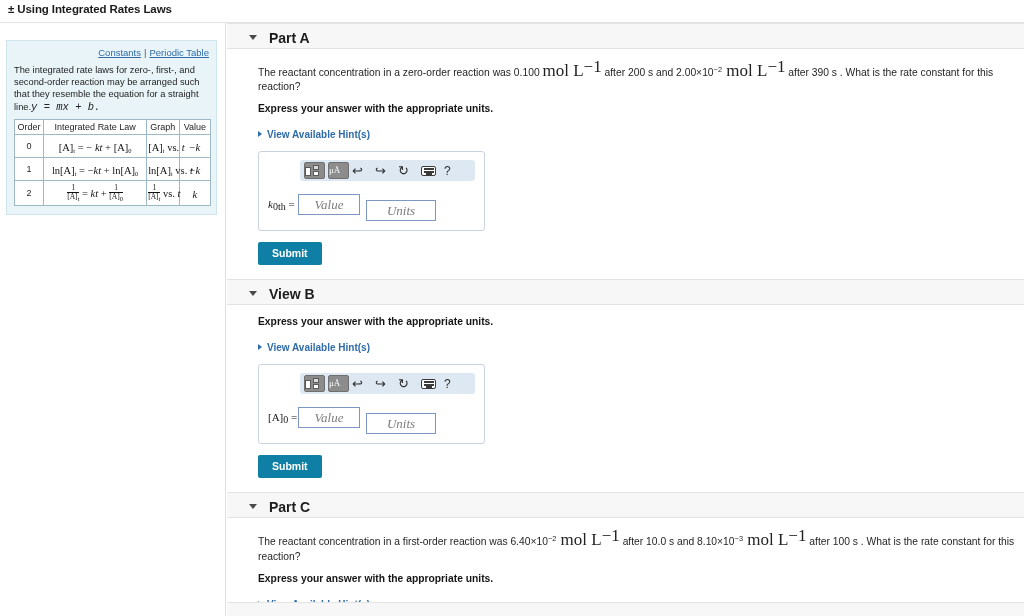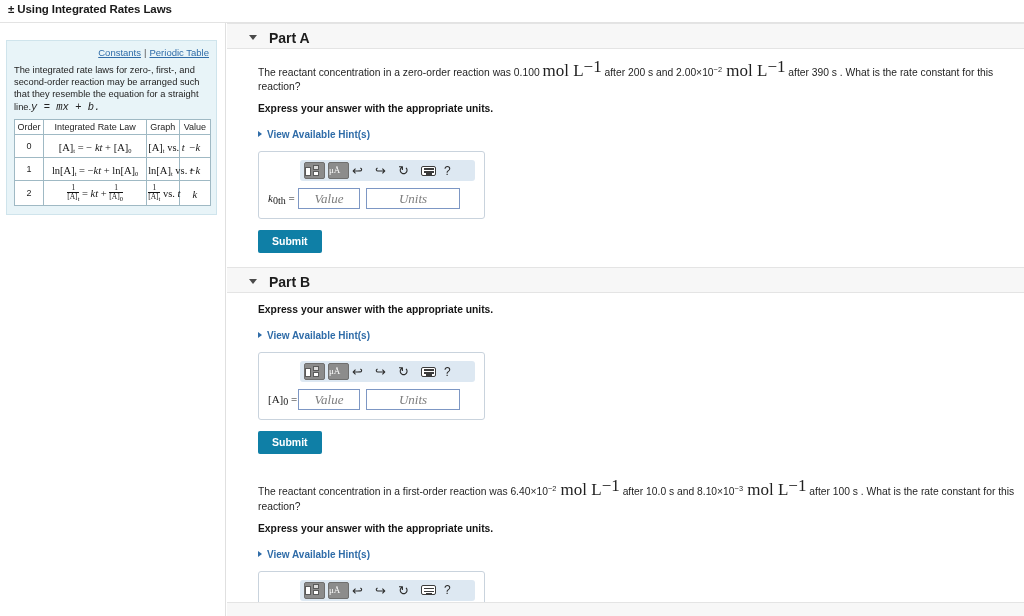--- a/index.html
+++ b/index.html
@@ -188,21 +188,21 @@
     white-space: nowrap;
   }
   .ans-label sub { font-size: 10px; vertical-align: -2px; }
   .fld {
     height: 21px; border: 1px solid #7d97c4; background: #ffffff;
     display: flex; align-items: center; justify-content: center;
     font-family: "Liberation Serif", serif; font-style: italic;
     font-size: 13px; color: #7c7c7c; cursor: text;
   }
   .fld.value { width: 62px; margin-right: 6px; }
-  .fld.units { width: 94px; }
+  .fld.units { width: 70px; margin-top: 12px; }
 
   .submit-btn {
     display: inline-block; background: #0f7fa6; color: #ffffff;
     font-size: 10.5px; font-weight: bold;
     padding: 5px 14px 6px 14px; border: none; border-radius: 2px;
     cursor: pointer; margin-bottom: 14px;
   }
   .footer-strip {
     position: absolute; left: 0; bottom: 0; width: 797px; height: 14px;
     background: #f7f7f7; border-top: 1px solid #e4e4e4;
@@ -332,21 +332,21 @@
           <div class="fld value">Value</div>
           <div class="fld units">Units</div>
         </div>
       </div>
 
       <div class="submit-btn">Submit</div>
     </div>
 
     <div class="part-header">
       <div class="caret"></div>
-      <div class="part-label">Part B</div>
+      <div class="part-label">View B</div>
     </div>
     <div class="part-body">
       <div class="instruct">Express your answer with the appropriate units.</div>
       <div class="hint-row">
         <span class="hint-caret"></span><span>View Available Hint(s)</span>
       </div>
 
       <div class="answer-box">
         <div class="ans-toolbar">
           <span class="tb-btn tb-gray">
@@ -381,20 +381,24 @@
             <span>=</span>
           </div>
           <div class="fld value">Value</div>
           <div class="fld units">Units</div>
         </div>
       </div>
 
       <div class="submit-btn">Submit</div>
     </div>
 
+    <div class="part-header">
+      <div class="caret"></div>
+      <div class="part-label">Part C</div>
+    </div>
     <div class="part-body">
       <div class="qtext">
         <span>The reactant concentration in a first-order reaction was 6.40×10</span><sup>−2</sup><span class="ser"> mol L</span><sup class="ser">−1</sup><span> after 10.0 s and 8.10×10</span><sup>−3</sup><span class="ser"> mol L</span><sup class="ser">−1</sup><span> after 100 s . What is the rate constant for this reaction?</span>
       </div>
       <div class="instruct">Express your answer with the appropriate units.</div>
       <div class="hint-row">
         <span class="hint-caret"></span><span>View Available Hint(s)</span>
       </div>
 
       <div class="answer-box">

